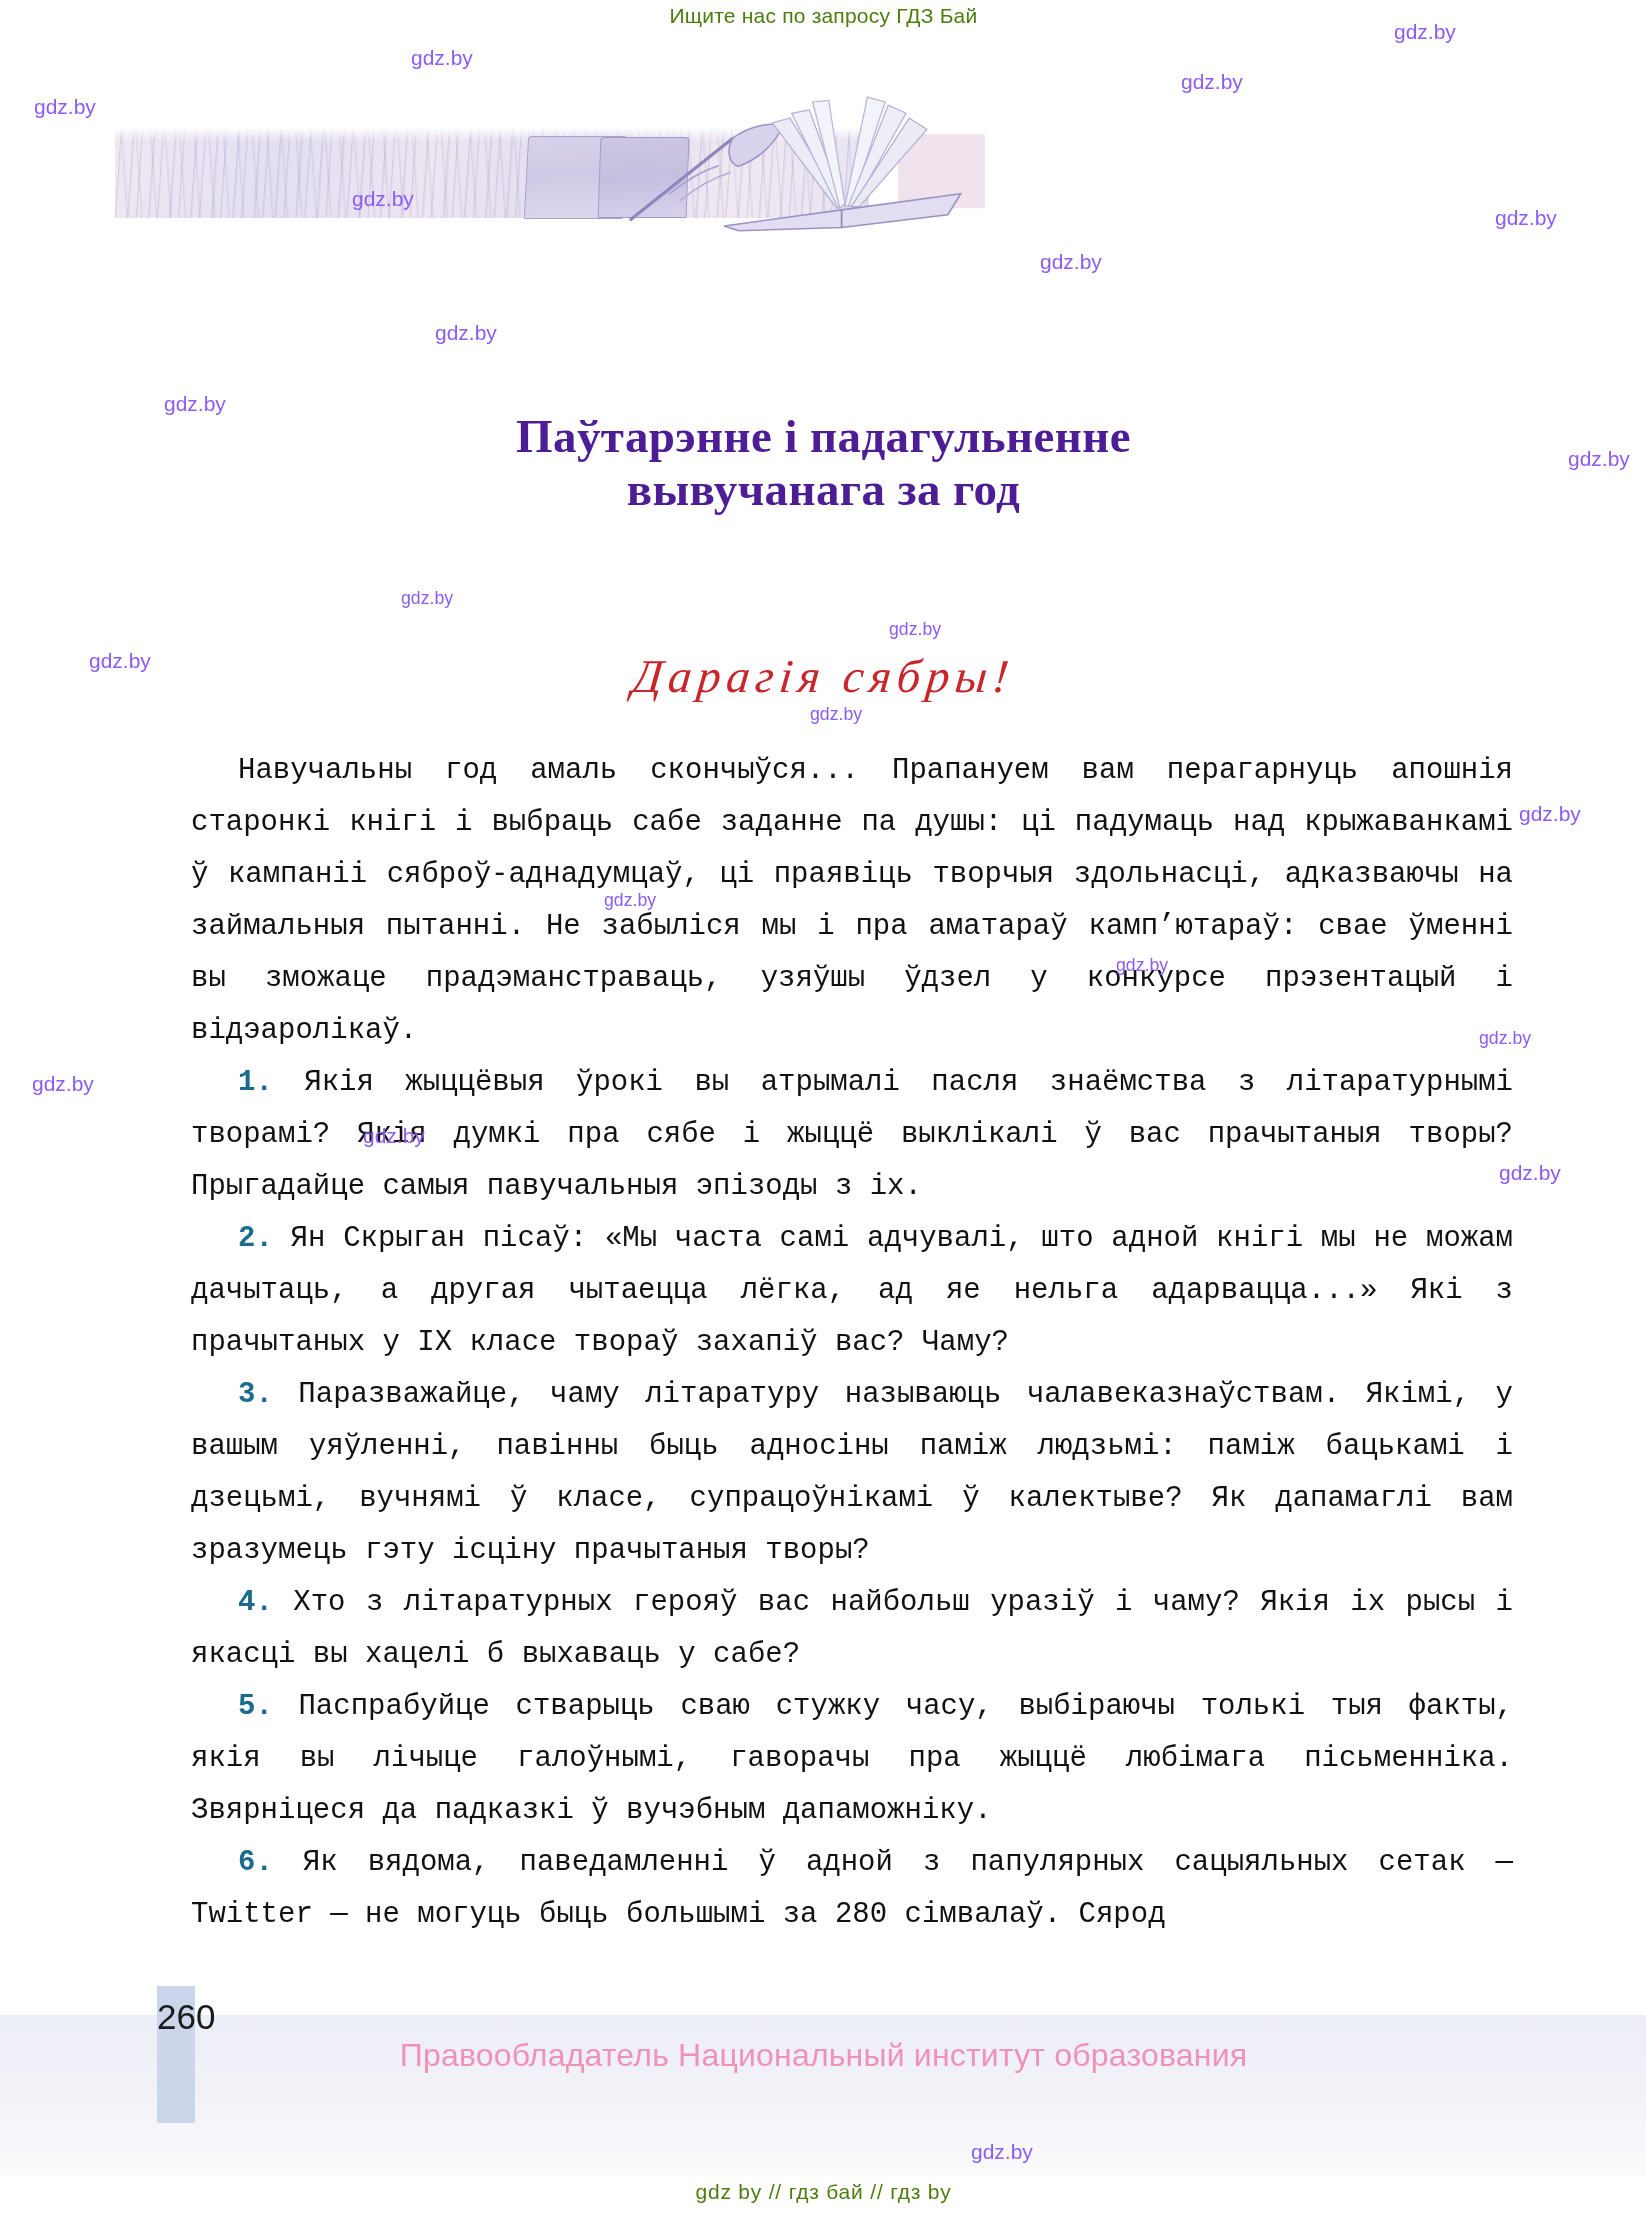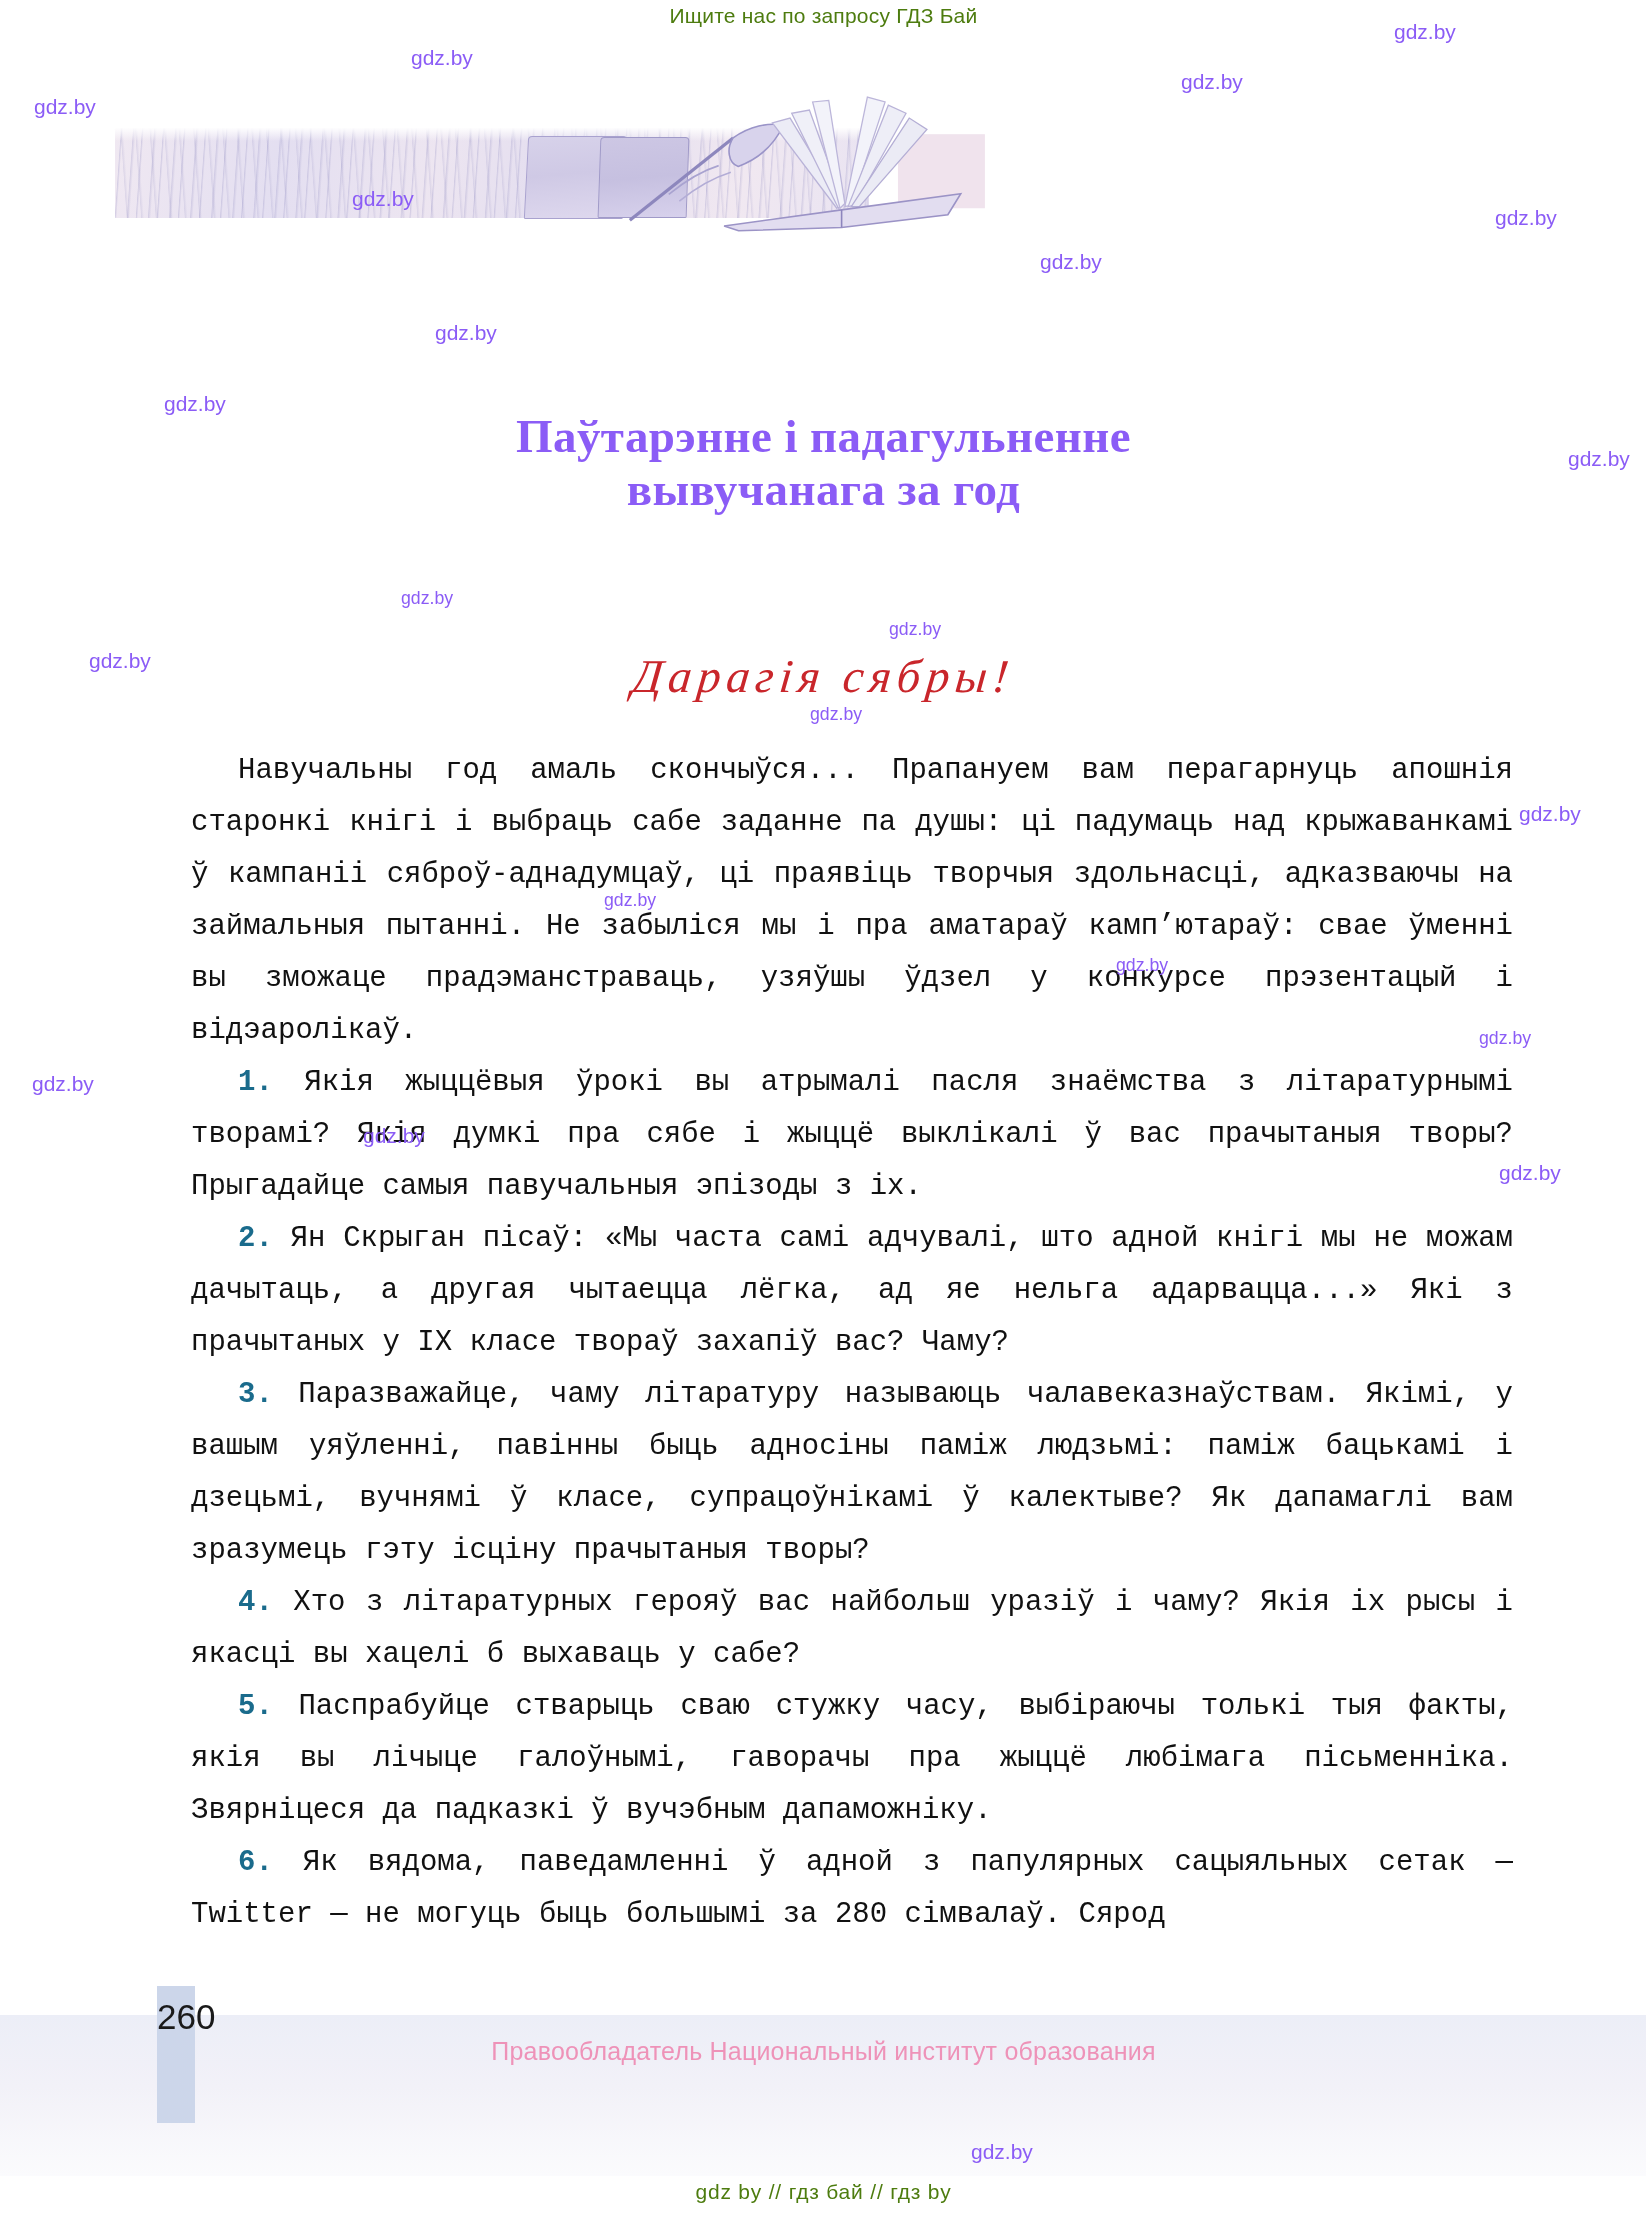--- a/index.html
+++ b/index.html
@@ -127,21 +127,21 @@
     height: 161px;
   }
 
   
   .chapter-title {
     position: absolute;
     left: 0;
     top: 379px;
     width: 1647px;
     text-align: center;
-    color: #8b5cf6;
+    color: #4c1d95;
     font-family: "Liberation Serif", serif;
     font-weight: bold;
     font-size: 47px;
     line-height: 1.12;
     letter-spacing: 0.4px;
   }
   .chapter-title .t-line { display: block; }
 
   
   .salutation {
@@ -213,21 +213,21 @@
     background: linear-gradient(180deg, #eceef7 0%, #f2f1f8 45%, #fbfbfd 100%);
   }
   .copyright {
     position: absolute;
     left: 0;
     top: 2037px;
     width: 1647px;
     text-align: center;
     color: #ee92b8;
     font-family: "Liberation Sans", sans-serif;
-    font-size: 25px;
+    font-size: 32px;
     letter-spacing: 0.2px;
   }
   .bottom-links {
     position: absolute;
     left: 0;
     top: 2180px;
     width: 1647px;
     text-align: center;
     color: #4d7c0f;
     font-family: "Liberation Sans", sans-serif;

